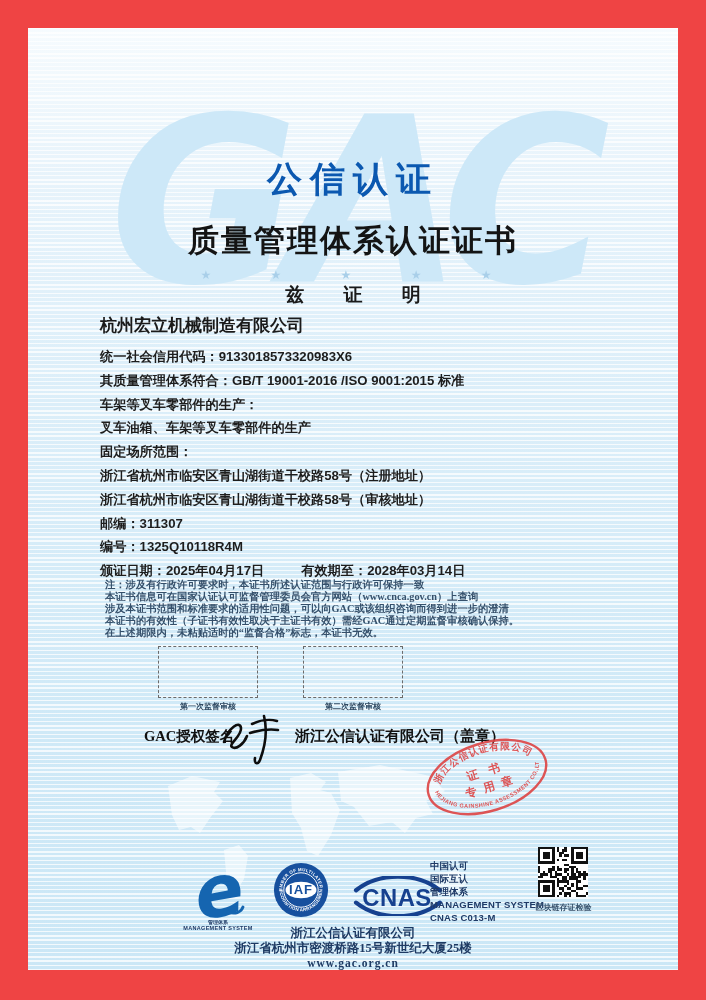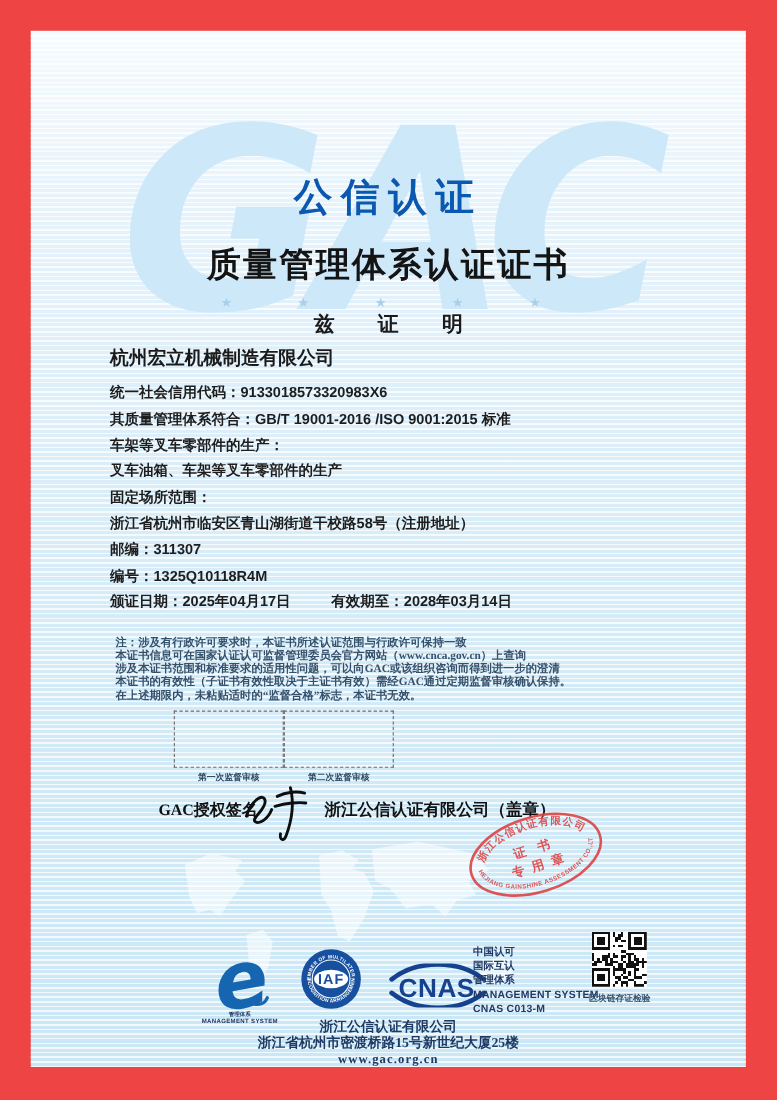--- a/index.html
+++ b/index.html
@@ -21,21 +21,21 @@
   .stars{top:240px;font-size:12px;letter-spacing:14px;word-spacing:28px;color:#a9cfe9;z-index:2;}
   .declaration{top:254px;font-size:19px;font-weight:700;letter-spacing:17px;text-indent:17px;color:#1a1a1a;z-index:2;}
 
   .company{left:72px;top:286px;font-size:17px;font-weight:700;color:#1a1a1a;z-index:2;}
   .body-lines{left:72px;top:317px;font-size:13.2px;font-weight:700;line-height:23.8px;color:#1d1d1d;z-index:2;}
   .date-row{display:flex;gap:37px;}
 
   .notes{left:77px;top:551px;font-size:10.3px;font-weight:700;line-height:11.9px;color:#35506b;z-index:2;
         font-family:"Liberation Serif","DejaVu Serif",serif;}
 
-  .supervision{left:130px;top:618px;display:flex;z-index:2;}
+  .supervision{left:130px;top:618px;display:flex;gap:45px;z-index:2;}
   .sup-col{width:100px;text-align:center;}
   .sup-box{width:100px;height:52px;border:1px dashed #6b6b6b;box-sizing:border-box;background:rgba(255,255,255,.12);}
   .sup-label{margin-top:3px;font-size:8px;font-weight:700;color:#2f4a63;
         font-family:"Liberation Serif","DejaVu Serif",serif;}
 
   .sig-label{left:116px;top:699px;font-size:14.5px;font-weight:700;color:#111;z-index:2;
         font-family:"Liberation Serif","DejaVu Serif",serif;}
   .sig-svg{left:186px;top:678px;z-index:3;}
   .issuer{left:267px;top:699px;font-size:15px;font-weight:700;color:#111;z-index:2;
         font-family:"Liberation Serif","DejaVu Serif",serif;}
@@ -86,20 +86,21 @@
 
     <div class="abs company">杭州宏立机械制造有限公司</div>
 
     <div class="abs body-lines">
       <div>统一社会信用代码：9133018573320983X6</div>
       <div>其质量管理体系符合：GB/T 19001-2016 /ISO 9001:2015 标准</div>
       <div>车架等叉车零部件的生产：</div>
       <div>叉车油箱、车架等叉车零部件的生产</div>
       <div>固定场所范围：</div>
       <div>浙江省杭州市临安区青山湖街道干校路58号（注册地址）</div>
+      <div>浙江省杭州市临安区青山湖街道干校路58号（审核地址）</div>
       <div>邮编：311307</div>
       <div>编号：1325Q10118R4M</div>
       <div class="date-row">
         <span>颁证日期：2025年04月17日</span>
         <span>有效期至：2028年03月14日</span>
       </div>
     </div>
 
     <div class="abs notes">
       <div>注：涉及有行政许可要求时，本证书所述认证范围与行政许可保持一致</div>

